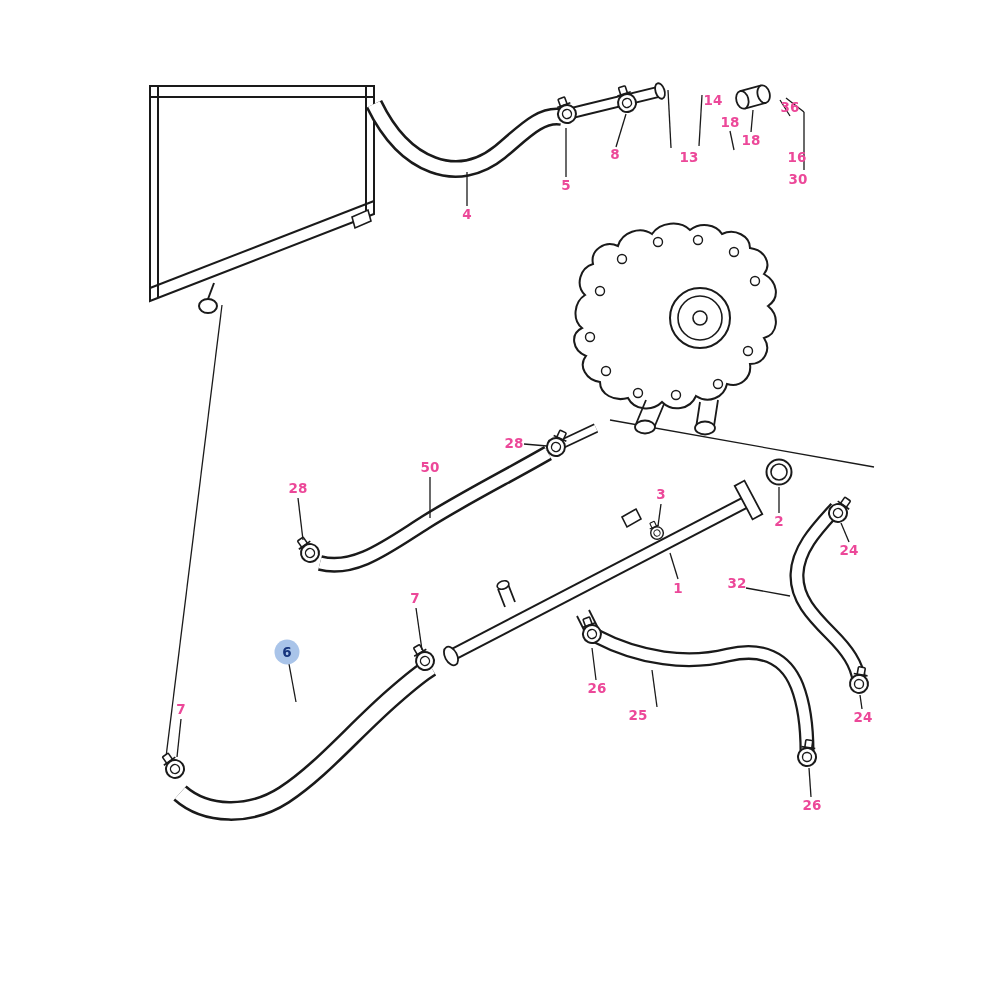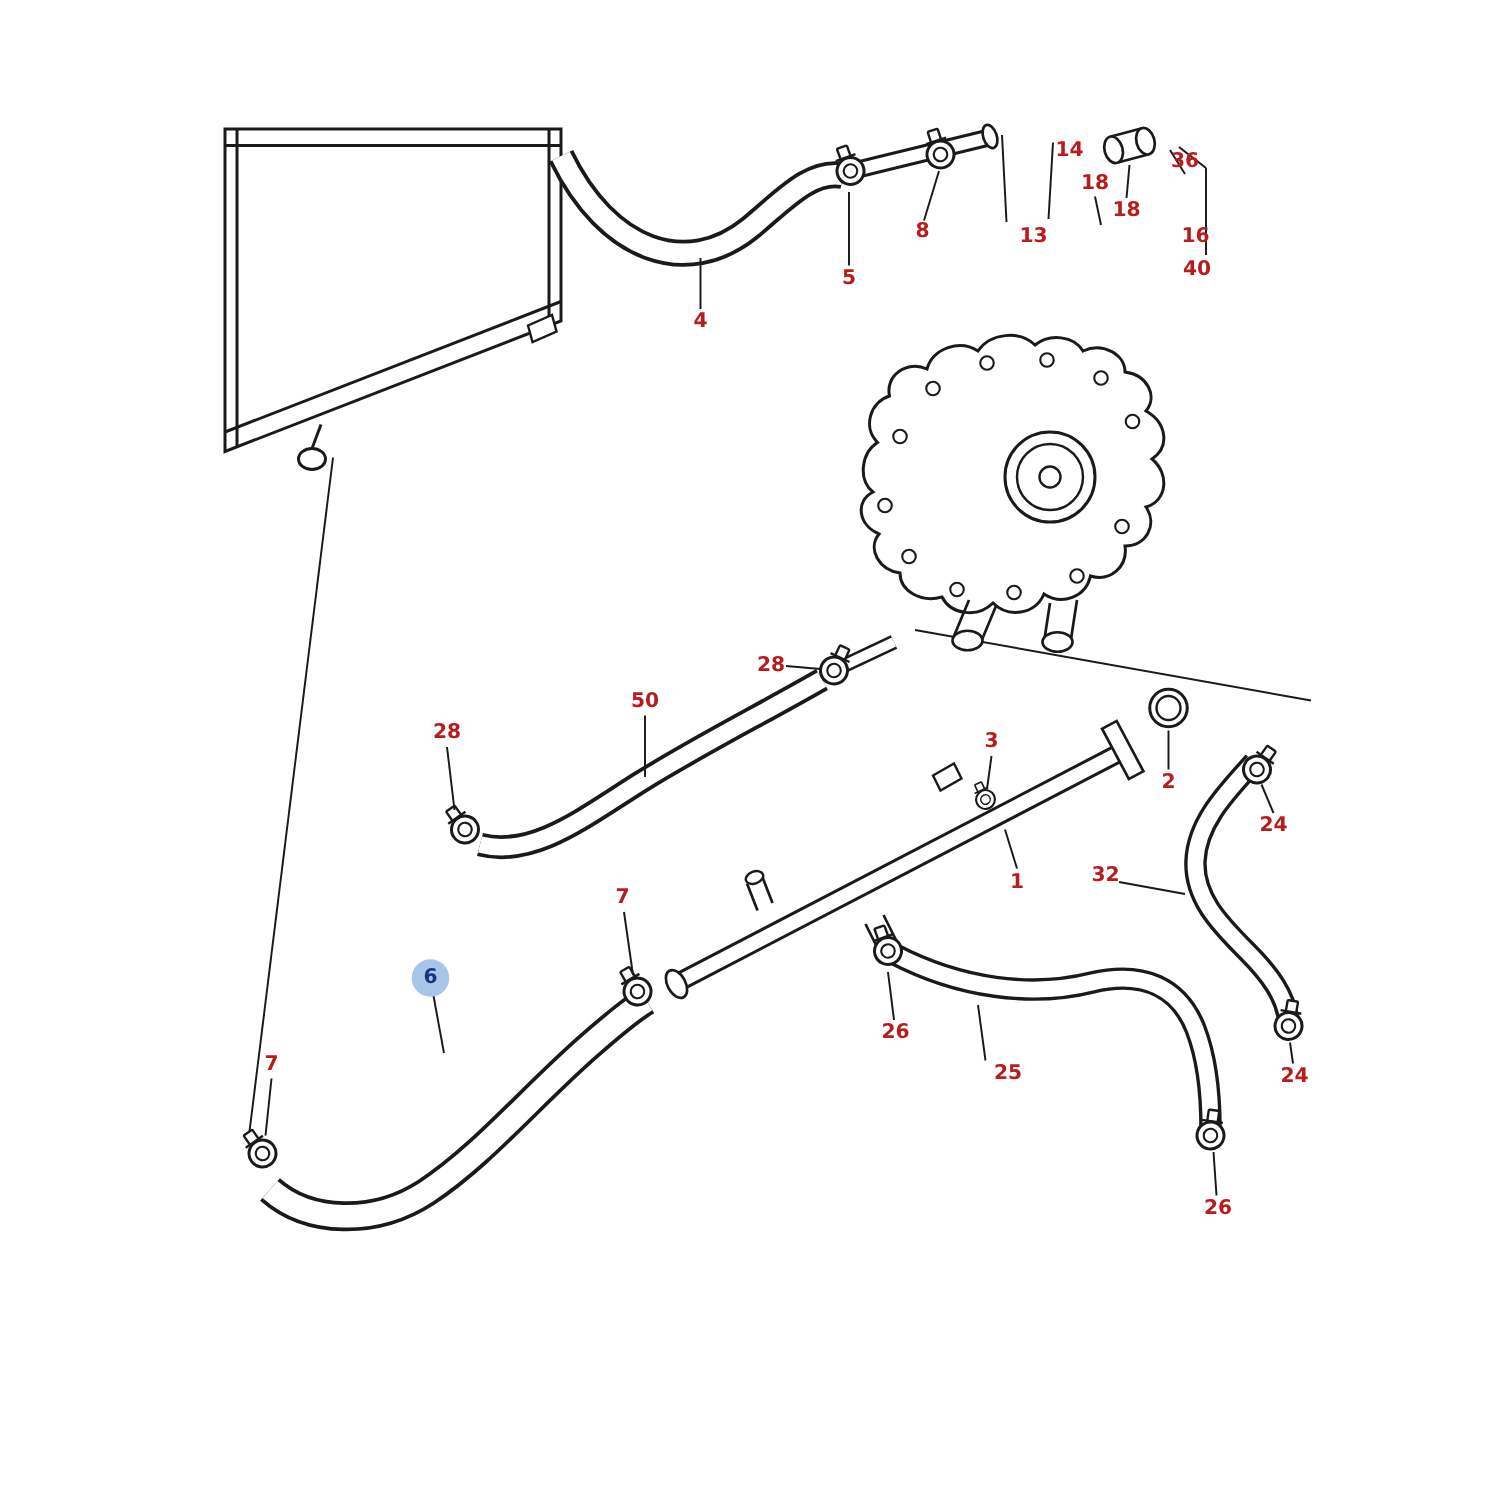--- a/index.html
+++ b/index.html
@@ -2,21 +2,21 @@
 <html><head>
 <meta charset="utf-8">
 <title>Parts Diagram</title>
 <style>
   html,body{margin:0;padding:0;background:#ffffff;}
   .stage{position:relative;width:1000px;height:1000px;background:#ffffff;overflow:hidden;
          font-family:"DejaVu Sans", sans-serif;}
   .stage > svg{position:absolute;left:0;top:0;}
   .labels{position:absolute;left:0;top:0;width:100%;height:100%;}
   .label{position:absolute;transform:translate(-50%,-50%);font-size:13.5px;font-weight:700;
-         color:#b91c1c;line-height:1;white-space:nowrap;cursor:default;}
+         color:#ec4899;line-height:1;white-space:nowrap;cursor:default;}
   .label.highlight{width:25px;height:25px;border-radius:50%;background:#a9c4e9;color:#17357d;
          display:flex;align-items:center;justify-content:center;}
 </style>
 </head>
 <body>
 
 <div class="stage">
 
 <svg width="1000" height="1000" viewBox="0 0 1000 1000">
   <defs>
@@ -169,31 +169,31 @@
 <div class="labels">
   <div class="label" style="left:467px;top:215px">4</div>
   <div class="label" style="left:566px;top:186px">5</div>
   <div class="label" style="left:615px;top:155px">8</div>
   <div class="label" style="left:713px;top:101px">14</div>
   <div class="label" style="left:730px;top:123px">18</div>
   <div class="label" style="left:689px;top:158px">13</div>
   <div class="label" style="left:751px;top:141px">18</div>
   <div class="label" style="left:790px;top:108px">36</div>
   <div class="label" style="left:797px;top:158px">16</div>
-  <div class="label" style="left:798px;top:180px">40</div>
+  <div class="label" style="left:798px;top:180px">30</div>
   <div class="label" style="left:514px;top:444px">28</div>
   <div class="label" style="left:430px;top:468px">50</div>
   <div class="label" style="left:298px;top:489px">28</div>
   <div class="label" style="left:661px;top:495px">3</div>
   <div class="label" style="left:779px;top:522px">2</div>
   <div class="label" style="left:678px;top:589px">1</div>
   <div class="label" style="left:737px;top:584px">32</div>
   <div class="label" style="left:849px;top:551px">24</div>
   <div class="label" style="left:415px;top:599px">7</div>
   <div class="label highlight" style="left:287px;top:652px">6</div>
   <div class="label" style="left:597px;top:689px">26</div>
-  <div class="label" style="left:672px;top:716px">25</div>
+  <div class="label" style="left:638px;top:716px">25</div>
   <div class="label" style="left:863px;top:718px">24</div>
   <div class="label" style="left:181px;top:710px">7</div>
   <div class="label" style="left:812px;top:806px">26</div>
 </div>
 
 </div>
 
 </body></html>

